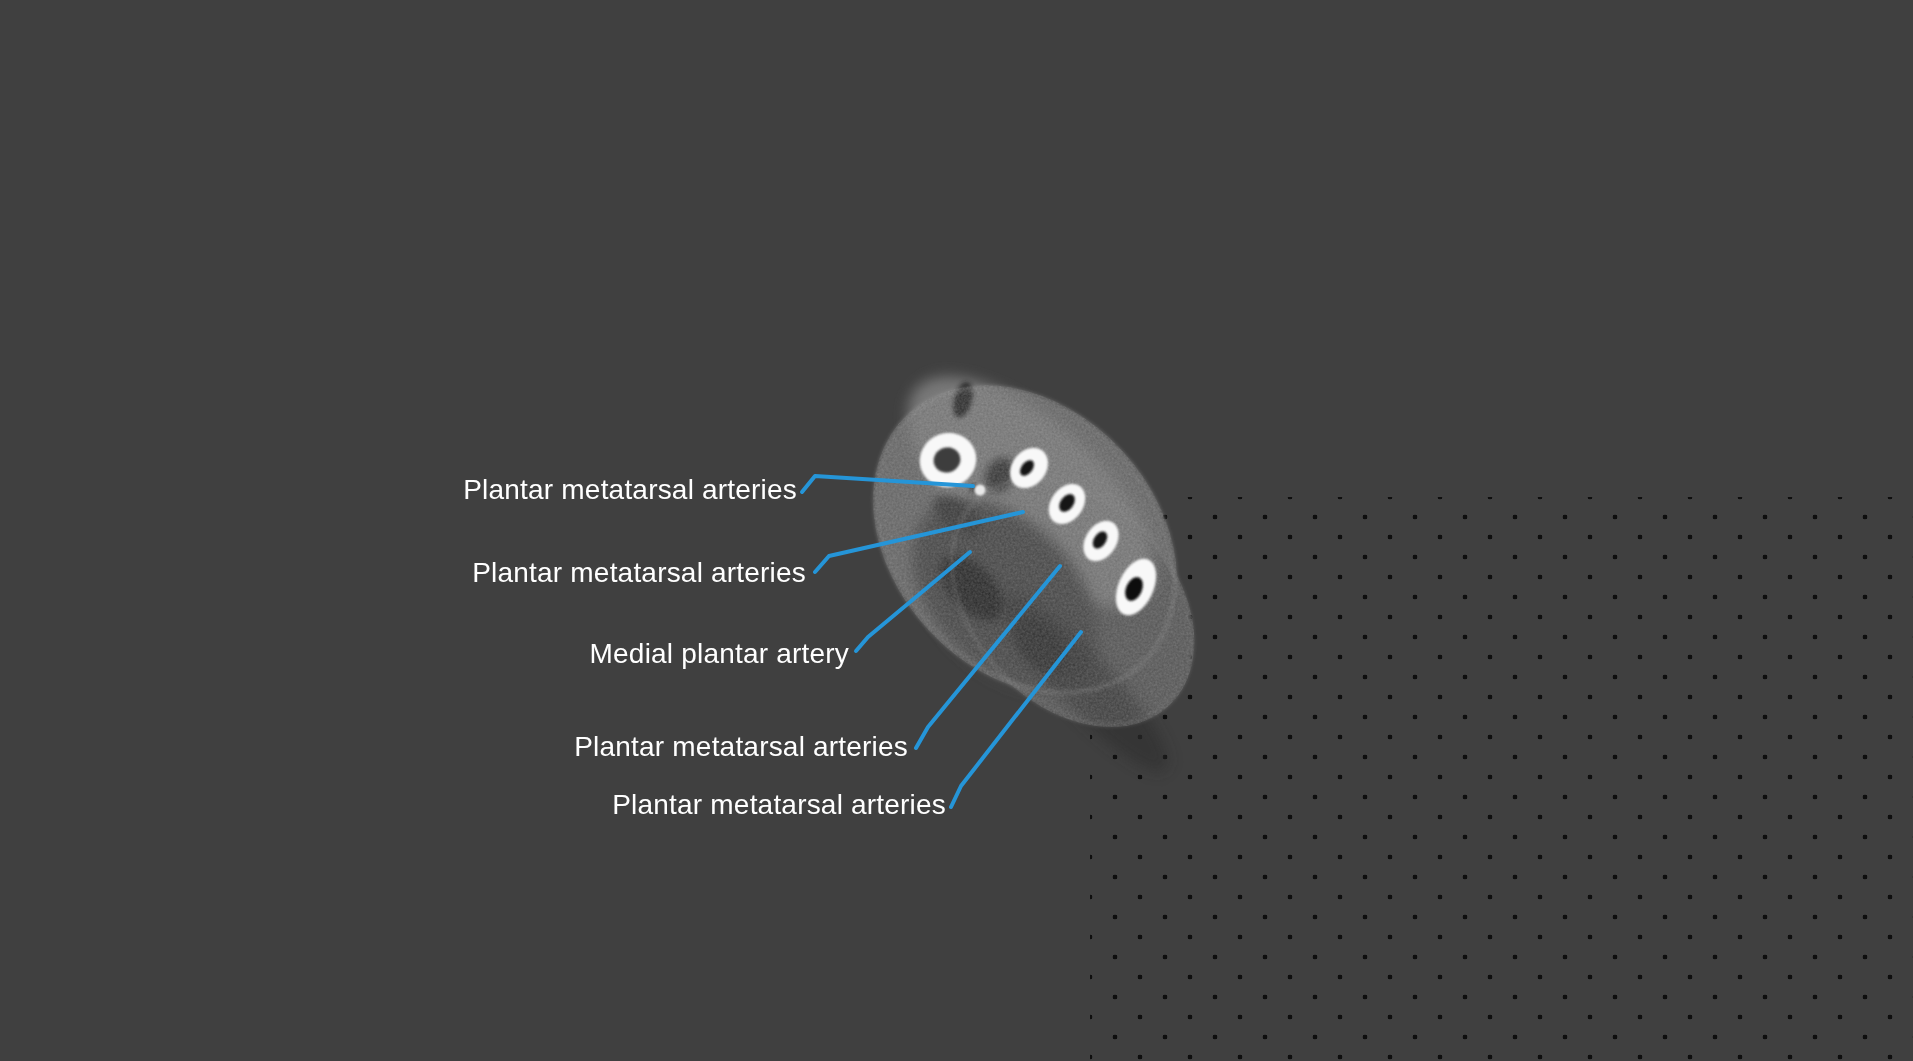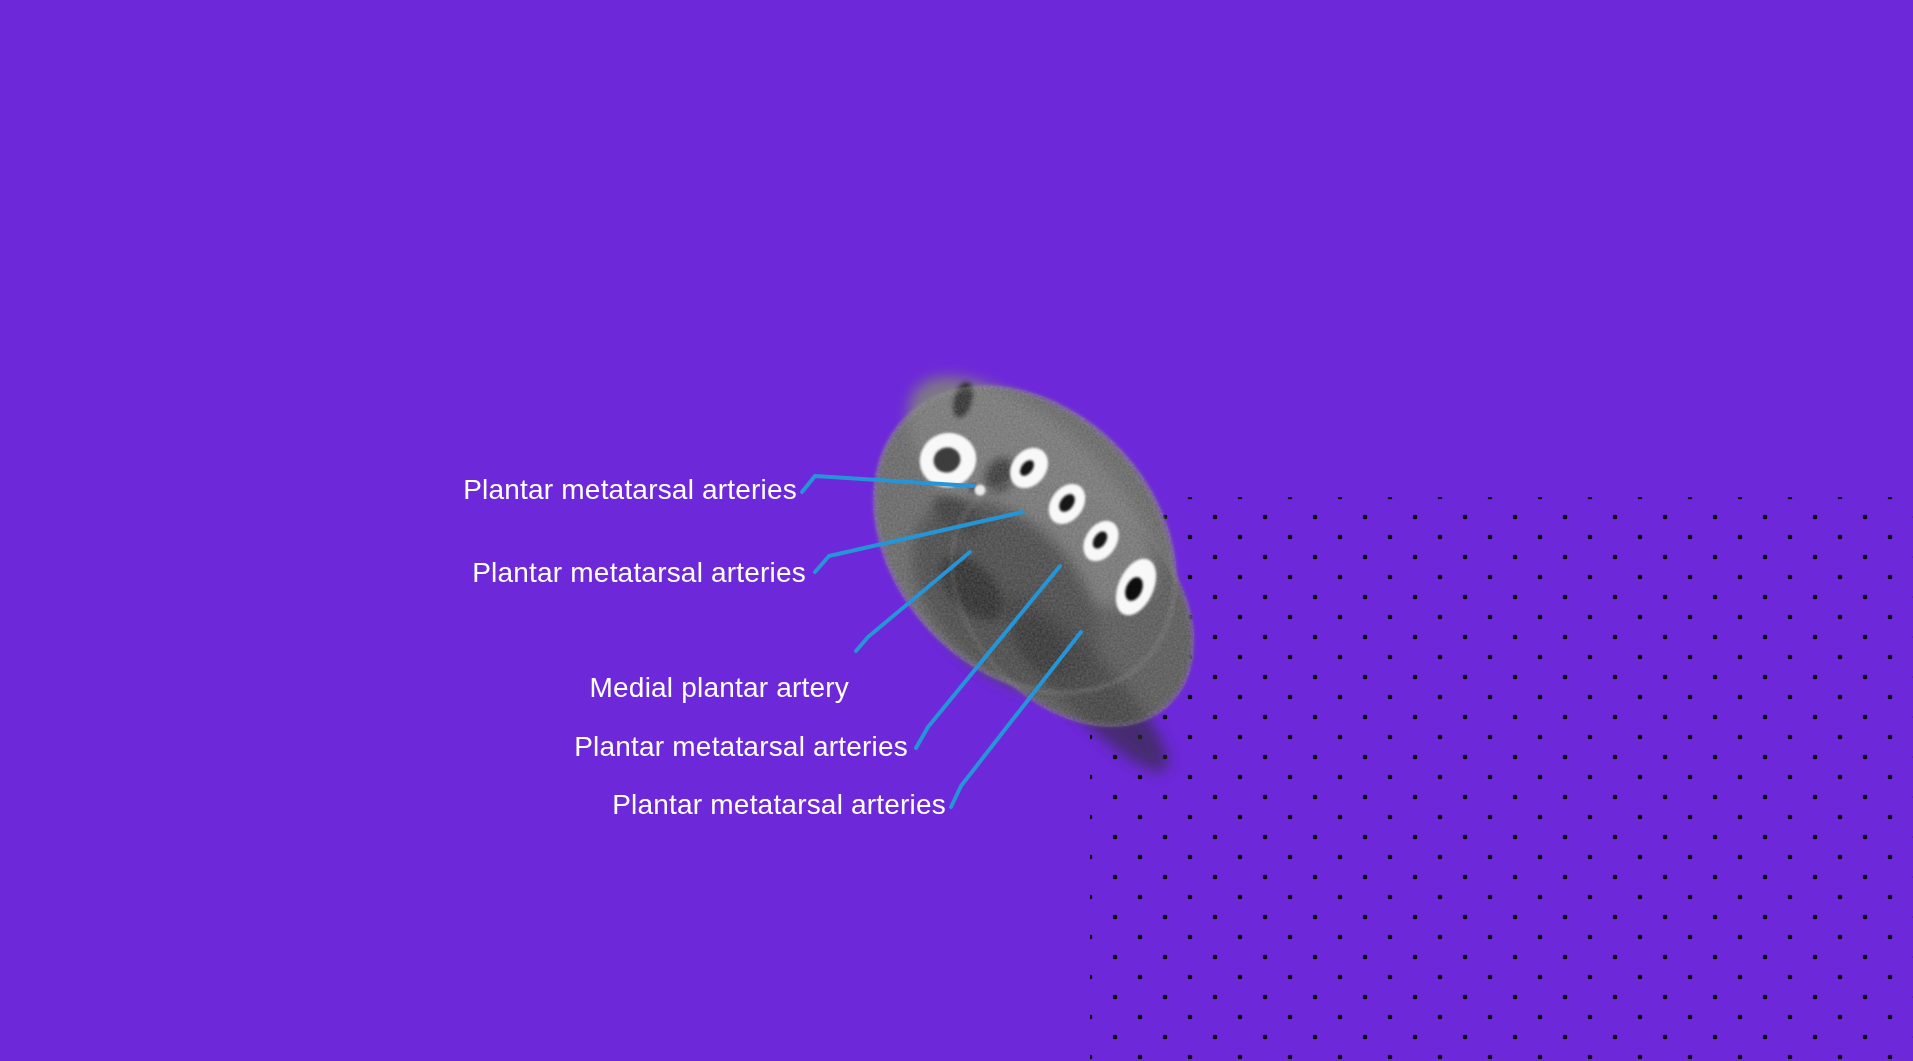--- a/index.html
+++ b/index.html
@@ -2,21 +2,21 @@
 <html><head>
 <meta charset="utf-8">
 <style>
   html,body{margin:0;padding:0;background:#000;}
   body{
     position:relative;
     width:1913px;height:1061px;
     overflow:hidden;
     font-family:"Liberation Sans", sans-serif;
   }
-  .stage{position:absolute;inset:0;background:#6d28d9;}
+  .stage{position:absolute;inset:0;background:#404040;}
   
   .dots{
     position:absolute;
     left:1090px;top:497px;right:0;bottom:0;
     background-image:
       radial-gradient(circle, #0e0e0e 0 2.3px, rgba(0,0,0,0) 2.6px),
       radial-gradient(circle, #0e0e0e 0 2.3px, rgba(0,0,0,0) 2.6px);
     background-size:50px 40px, 50px 40px;
     background-position:0 0, 25px 20px;
   }
@@ -118,17 +118,17 @@
         <polyline points="802,492 815,476 973,486" fill="none" stroke="#2595d8" stroke-width="4" stroke-linecap="round" stroke-linejoin="round"></polyline>
         <polyline points="815,572 829,556 1023,512" fill="none" stroke="#2595d8" stroke-width="4" stroke-linecap="round" stroke-linejoin="round"></polyline>
         <polyline points="856,651 868,637 970,552" fill="none" stroke="#2595d8" stroke-width="4" stroke-linecap="round" stroke-linejoin="round"></polyline>
         <polyline points="916,748 928,727 1060,566" fill="none" stroke="#2595d8" stroke-width="4" stroke-linecap="round" stroke-linejoin="round"></polyline>
         <polyline points="951,807 961,786 1081,632" fill="none" stroke="#2595d8" stroke-width="4" stroke-linecap="round" stroke-linejoin="round"></polyline>
       </g>
   </svg>
 
   <div class="label" style="right: 1116px; top: 491px; color: rgb(255, 255, 255);">Plantar metatarsal arteries</div>
   <div class="label" style="right: 1107px; top: 574px; color: rgb(255, 255, 255);">Plantar metatarsal arteries</div>
-  <div class="label" style="right: 1064px; top: 689px; color: rgb(255, 255, 255);">Medial plantar artery</div>
+  <div class="label" style="right: 1064px; top: 655px; color: rgb(255, 255, 255);">Medial plantar artery</div>
   <div class="label" style="right: 1005px; top: 748px; color: rgb(255, 255, 255);">Plantar metatarsal arteries</div>
   <div class="label" style="right: 967px; top: 806px; color: rgb(255, 255, 255);">Plantar metatarsal arteries</div>
 
 </div>
 
 </body></html>

